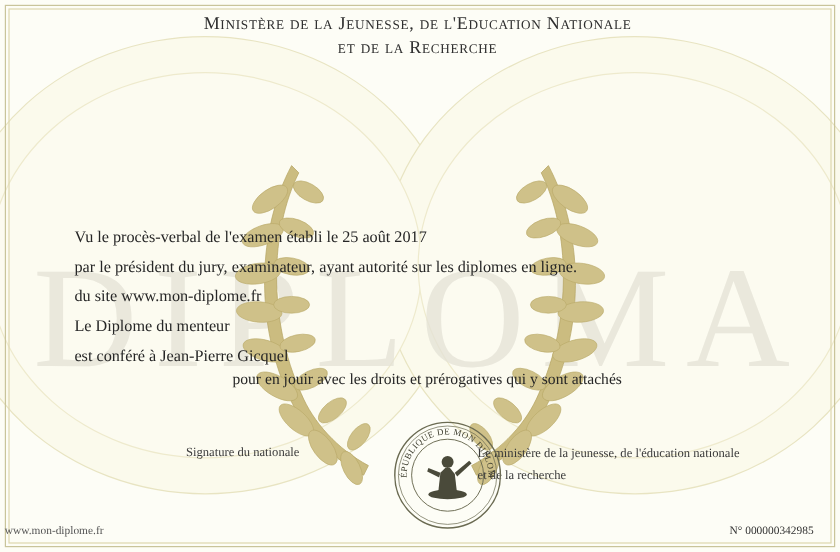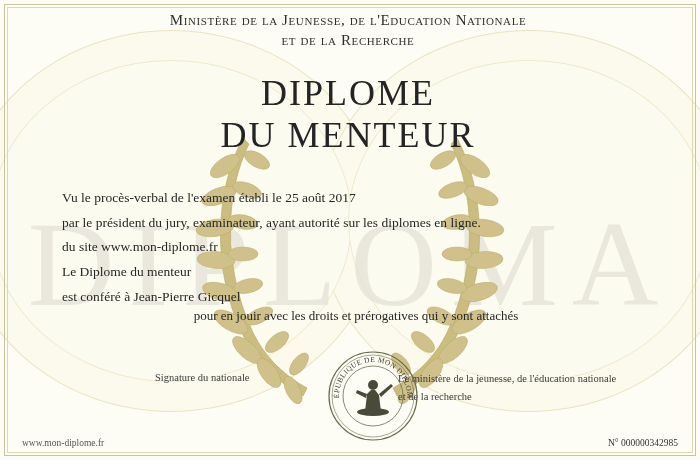--- a/index.html
+++ b/index.html
@@ -183,21 +183,21 @@
     position: absolute;
     left: 327px;
     top: 350px;
     width: 92px;
     height: 92px;
   }
 
   .footer-left {
     position: absolute;
     bottom: 12px;
-    left: 22px;
+    left: 4px;
     font-size: 9.5px;
     color: #555;
     font-family: "Liberation Serif", serif;
   }
   .footer-right {
     position: absolute;
     bottom: 12px;
     right: 18px;
     font-size: 9.5px;
     color: #333;
@@ -268,24 +268,20 @@
     </g>
   </svg>
 
   <div class="content">
 
     <div class="ministry">
       <span>Ministère de la Jeunesse, de l'Education Nationale</span>
       <span class="line2">et de la Recherche</span>
     </div>
 
-    <div class="title-main">
-      <span>DIPLOME</span>
-      <span class="t2">DU MENTEUR</span>
-    </div>
 
     <div class="body-block">
       <div>Vu le procès-verbal de l'examen établi le 25 août 2017</div>
       <div>par le président du jury, examinateur, ayant autorité sur les diplomes en ligne.</div>
       <div>du site www.mon-diplome.fr</div>
       <div>Le Diplome du menteur</div>
       <div>est conféré à Jean-Pierre Gicquel</div>
     </div>
 
     <div class="enjoy-line">pour en jouir avec les droits et prérogatives qui y sont attachés</div>

